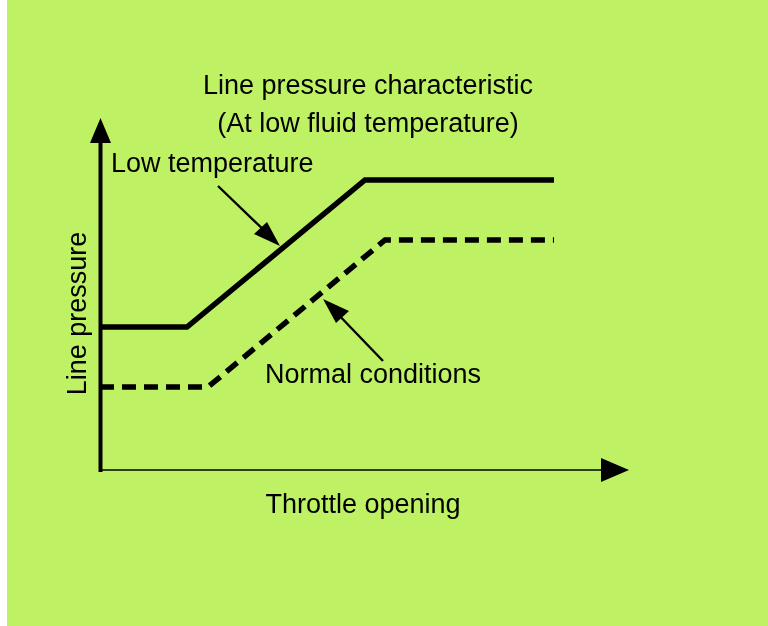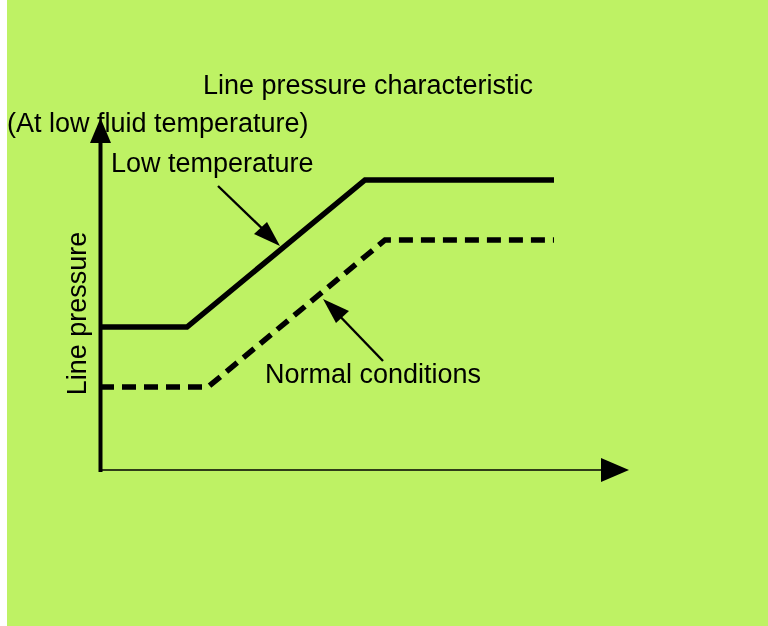--- a/index.html
+++ b/index.html
@@ -39,20 +39,21 @@
     left: 0;
     top: 72px;
     width: 722px;
     text-align: center;
     font-size: 27px;
   }
   #chart-title-line2 {
     left: 0;
     top: 110px;
     width: 722px;
+    text-align: center;
     font-size: 27px;
   }
   #series-label-low {
     left: 104px;
     top: 150px;
     font-size: 27px;
   }
   #series-label-normal {
     left: 258px;
     top: 361px;
@@ -114,17 +115,18 @@
   </svg>
 
   <div class="txt" id="chart-title-line1">Line pressure characteristic</div>
 
   <div class="txt" id="chart-title-line2">(At low fluid temperature)</div>
 
   <div class="txt" id="series-label-normal">Normal conditions</div>
 
   <div class="txt" id="series-label-low">Low temperature</div>
 
+  <div class="txt" id="x-axis-label">Throttle opening</div>
 
   <div class="txt" id="y-axis-label">Line pressure</div>
 
 
 </div>
 
 </body></html>

